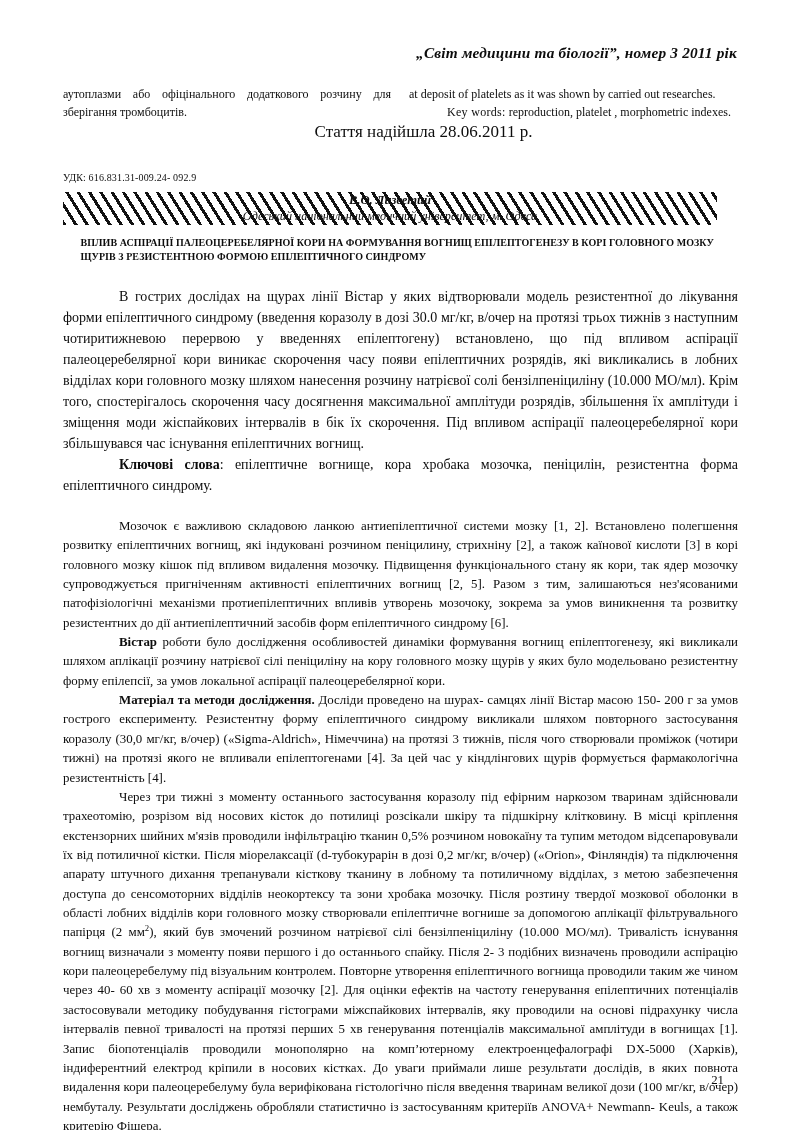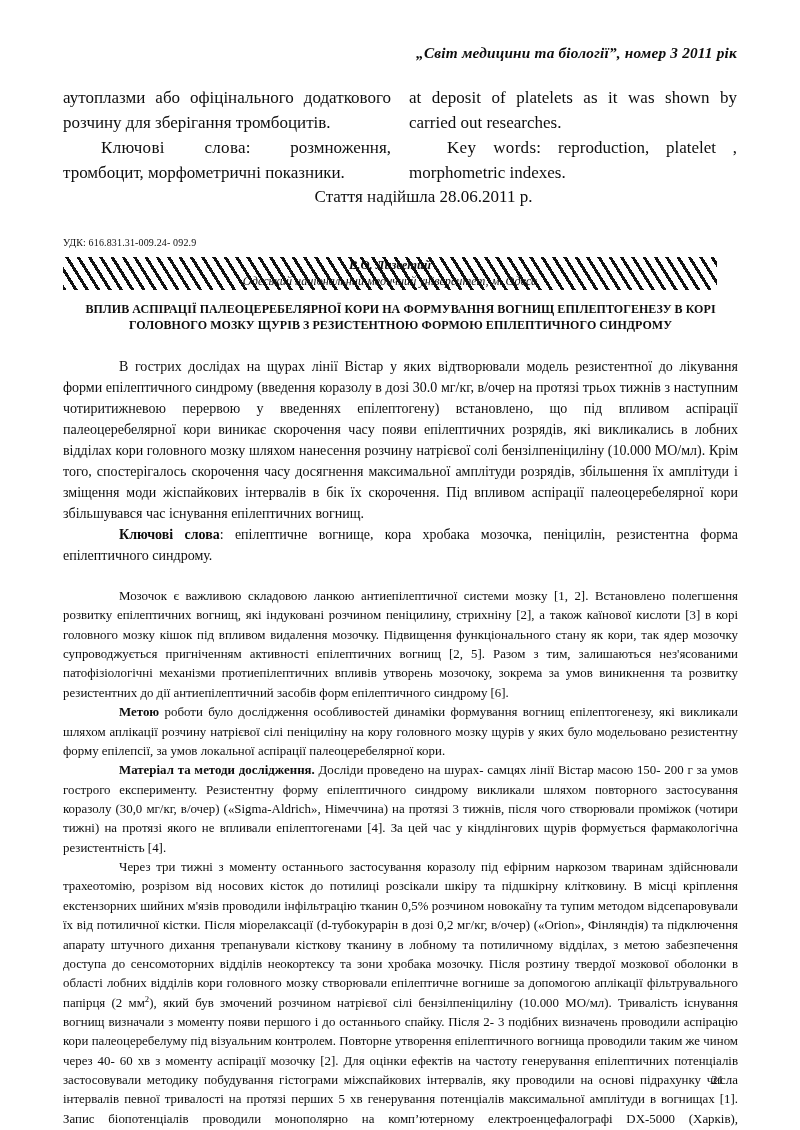--- a/index.html
+++ b/index.html
@@ -38,21 +38,21 @@
   }
 
   
   .two-col {
     display: flex;
     gap: 18px;
     align-items: flex-start;
   }
   .col {
     width: 328px;
-    font-size: 17px;
+    font-size: 12px;
     line-height: 1.47;
     text-align: justify;
     text-justify: inter-word;
   }
   .col p { margin: 0; }
   .col p.indented { text-indent: 38px; }
   .kw-label-spread {
     font-weight: normal;
     letter-spacing: 0.3px;
   }
@@ -112,23 +112,22 @@
   }
   .author-affil {
     font-style: italic;
     font-size: 12.2px;
   }
 
   
   .article-title {
     margin: 11px auto 0 auto;
     width: 640px;
-    text-align: center;
     font-weight: bold;
-    font-size: 12px;
+    font-size: 10px;
     line-height: 1.38;
     letter-spacing: 0.05px;
   }
 
   
   .abstract {
     margin-top: 22px;
     font-size: 14px;
     line-height: 1.5;
     text-align: justify;
@@ -160,21 +159,20 @@
 </head>
 <body>
 
 <div class="page">
 
   <div class="running-head">„Світ медицини та біології”, номер 3 2011 рік</div>
 
   <div class="two-col">
     <div class="col">
       <p>аутоплазми або офіцінального додаткового розчину для зберігання тромбоцитів.</p>
-      <p class="indented"><span class="kw-label-spread">Ключові слова:</span><span> розмноження, тромбоцит, морфометричні показники.</span></p>
     </div>
     <div class="col">
       <p>at deposit of platelets as it was shown by carried out researches.</p>
       <p class="indented"><span class="kw-label-spread">Key words:</span><span> reproduction, platelet , morphometric indexes.</span></p>
     </div>
   </div>
 
   <div class="submitted">Стаття надійшла 28.06.2011 р.</div>
 
   <div class="udc">УДК: 616.831.31-009.24- 092.9</div>
@@ -191,21 +189,21 @@
 
   <div class="abstract">
     <p>В гострих дослідах на щурах лінії Вістар у яких відтворювали модель резистентної до лікування форми епілептичного синдрому (введення коразолу в дозі 30.0 мг/кг, в/очер на протязі трьох тижнів з наступним чотиритижневою перервою у введеннях епілептогену) встановлено, що під впливом аспірації палеоцеребелярної кори виникає скорочення часу появи епілептичних розрядів, які викликались в лобних відділах кори головного мозку шляхом нанесення розчину натрієвої солі бензілпеніциліну (10.000 МО/мл). Крім того, спостерігалось скорочення часу досягнення максимальної амплітуди розрядів, збільшення їх амплітуди і зміщення моди жіспайкових інтервалів в бік їх скорочення. Під впливом аспірації палеоцеребелярної кори збільшувався час існування епілептичних вогнищ.</p>
     <p><span class="run-in">Ключові слова</span><span>: епілептичне вогнище, кора хробака мозочка, пеніцилін, резистентна форма епілептичного синдрому.</span></p>
   </div>
 
   <div class="body-text">
 
     <p>Мозочок є важливою складовою ланкою антиепілептичної системи мозку [1, 2]. Встановлено полегшення розвитку епілептичних вогнищ, які індуковані розчином пеніцилину, стрихніну [2], а також каїнової кислоти [3] в корі головного мозку кішок під впливом видалення мозочку. Підвищення функціонального стану як кори, так ядер мозочку супроводжується пригніченням активності епілептичних вогнищ [2, 5]. Разом з тим, залишаються нез'ясованими патофізіологічні механізми протиепілептичних впливів утворень мозочоку, зокрема за умов виникнення та розвитку резистентних до дії антиепілептичний засобів форм епілептичного синдрому [6].</p>
 
-    <p><span class="run-in">Метою</span><span> роботи було дослідження особливостей динаміки формування вогнищ епілептогенезу, які викликали шляхом аплікації розчину натрієвої сілі пеніциліну на кору головного мозку щурів у яких було модельовано резистентну форму епілепсії, за умов локальної аспірації палеоцеребелярної кори.</span></p>
+    <p><span class="run-in">Вістар</span><span> роботи було дослідження особливостей динаміки формування вогнищ епілептогенезу, які викликали шляхом аплікації розчину натрієвої сілі пеніциліну на кору головного мозку щурів у яких було модельовано резистентну форму епілепсії, за умов локальної аспірації палеоцеребелярної кори.</span></p>
 
     <p><span class="run-in">Матеріал та методи дослідження.</span><span> Досліди проведено на шурах- самцях лінії Вістар масою 150- 200 г за умов гострого експерименту. Резистентну форму епілептичного синдрому викликали шляхом повторного застосування коразолу (30,0 мг/кг, в/очер) («Sigma-Aldrich», Німеччина) на протязі 3 тижнів, після чого створювали проміжок (чотири тижні) на протязі якого не впливали епілептогенами [4]. За цей час у кіндлінгових щурів формується фармакологічна резистентність [4].</span></p>
 
     <p><span>Через три тижні з моменту останнього застосування коразолу під ефірним наркозом тваринам здійснювали трахеотомію, розрізом від носових кісток до потилиці розсікали шкіру та підшкірну клітковину. В місці кріплення екстензорних шийних м'язів проводили інфільтрацію тканин 0,5% розчином новокаїну та тупим методом відсепаровували їх від потиличної кістки. Після міорелаксації (d-тубокурарін в дозі 0,2 мг/кг, в/очер) («Orion», Фінляндія) та підключення апарату штучного дихання трепанували кісткову тканину в лобному та потиличному відділах, з метою забезпечення доступа до сенсомоторних відділів неокортексу та зони хробака мозочку. Після розтину твердої мозкової оболонки в області лобних відділів кори головного мозку створювали епілептичне вогнише за допомогою аплікації фільтрувального папірця (2 мм</span><sup>2</sup><span>), який був змочений розчином натрієвої сілі бензілпеніциліну (10.000 МО/мл). Тривалість існування вогнищ визначали з моменту появи першого і до останнього спайку. Після 2- 3 подібних визначень проводили аспірацію кори палеоцеребелуму під візуальним контролем. Повторне утворення епілептичного вогнища проводили таким же чином через 40- 60 хв з моменту аспірації мозочку [2]. Для оцінки ефектів на частоту генерування епілептичних потенціалів застосовували методику побудування гістограми міжспайкових інтервалів, яку проводили на основі підрахунку числа інтервалів певної тривалості на протязі перших 5 хв генерування потенціалів максимальної амплітуди в вогнищах [1]. Запис біопотенціалів проводили монополярно на комп’ютерному електроенцефалографі DX-5000 (Харків), індиферентний електрод кріпили в носових кістках. До уваги приймали лише результати дослідів, в яких повнота видалення кори палеоцеребелуму була верифікована гістологічно після введення тваринам великої дози (100 мг/кг, в/очер) нембуталу. Результати досліджень обробляли статистично із застосуванням критеріїв ANOVA+ Newmann- Keuls, а також критерію Фішера.</span></p>
 
   </div>
 
   <div class="folio">21</div>
 
 </div>

